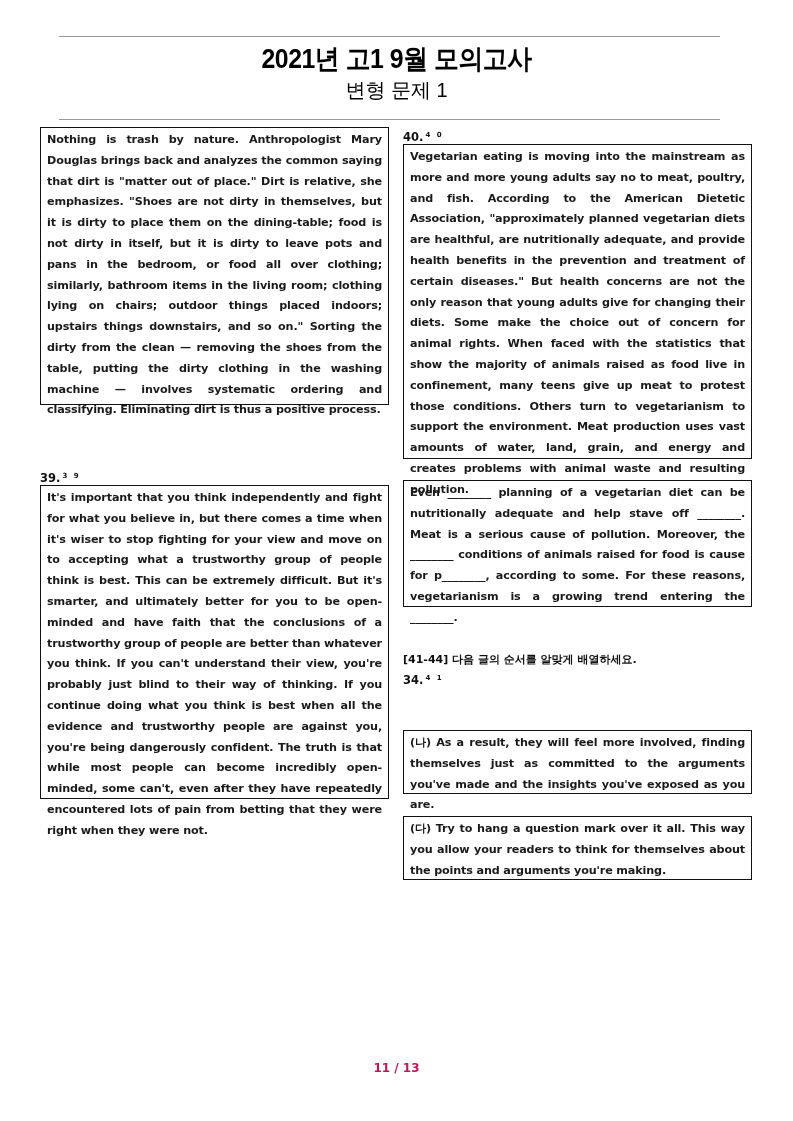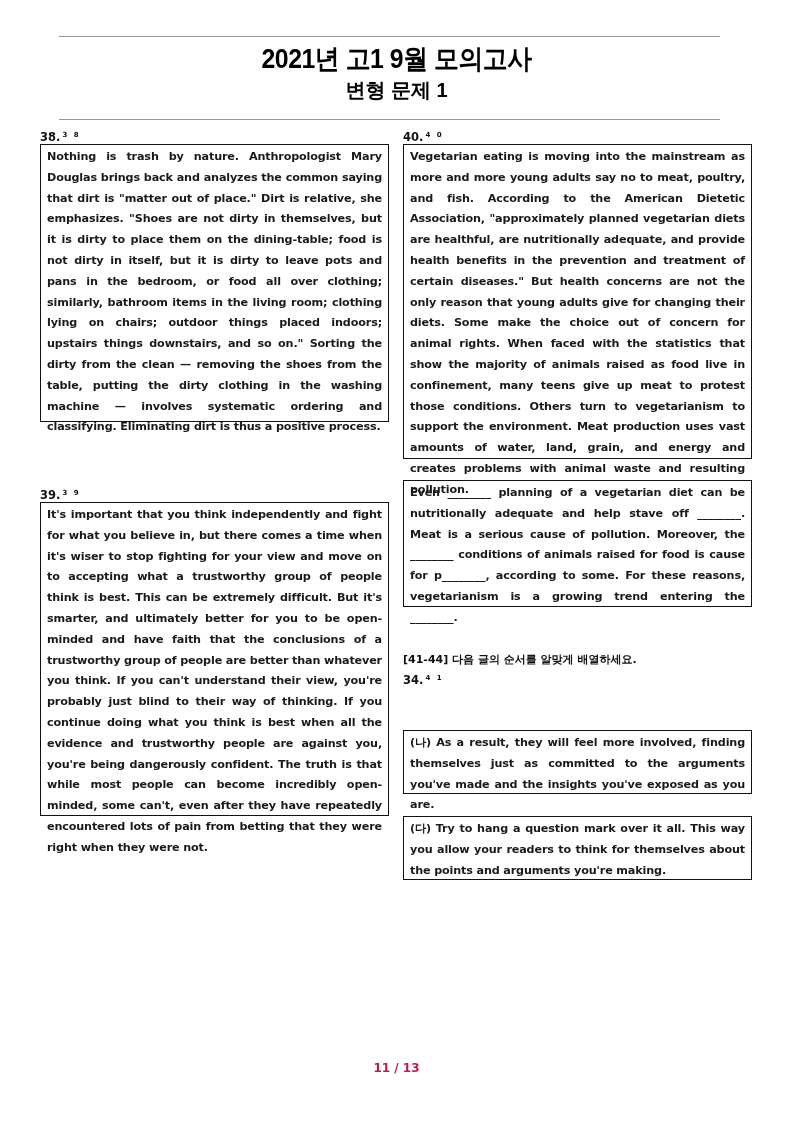--- a/index.html
+++ b/index.html
@@ -7,21 +7,21 @@
   .rule { position: absolute; left: 59px; width: 661px; height: 0; border-top: 1.5px solid #9a9a9a; }
   .rule.top { top: 36px; }
   .rule.bottom { top: 119px; }
   .title {
     position: absolute; top: 41px; left: 0; width: 793px; text-align: center;
     font-family: "Liberation Sans", sans-serif; font-weight: bold; font-size: 27px;
     letter-spacing: -0.5px; color: #000; transform: scaleX(0.92);
   }
   .subtitle {
     position: absolute; top: 77px; left: 0; width: 793px; text-align: center;
-    font-family: "Liberation Sans", sans-serif; font-weight: bold; font-size: 20px; color: #000;
+    font-family: "Liberation Sans", sans-serif; font-weight: normal; font-size: 20px; color: #000;
   }
   .col { position: absolute; top: 127px; width: 349px; }
   .col.left { left: 40px; }
   .col.right { left: 403px; }
   .qnum {
     font-family: "DejaVu Sans", sans-serif; font-weight: bold; font-size: 11.5px; height: 17px; line-height: 17px;
     padding-left: 0;
   }
   .qnum sup { font-size: 7px; font-weight: bold; vertical-align: 4px; margin-left: 2px; letter-spacing: 2px; }
   .box {
@@ -39,23 +39,20 @@
 </style>
 </head>
 <body>
 
 <div class="rule top"></div>
 <div class="title">2021년 고1 9월 모의고사</div>
 <div class="subtitle">변형 문제 1</div>
 <div class="rule bottom"></div>
 
 <div class="col left">
-  <div class="qnum">
-    <span>38.</span><sup>3 8</sup>
-  </div>
   <div class="box" style="height:271px;">Nothing is trash by nature. Anthropologist Mary Douglas brings back and analyzes the common saying that dirt is "matter out of place." Dirt is relative, she emphasizes. "Shoes are not dirty in themselves, but it is dirty to place them on the dining-table; food is not dirty in itself, but it is dirty to leave pots and pans in the bedroom, or food all over clothing; similarly, bathroom items in the living room; clothing lying on chairs; outdoor things placed indoors; upstairs things downstairs, and so on." Sorting the dirty from the clean — removing the shoes from the table, putting the dirty clothing in the washing machine — involves systematic ordering and classifying. Eliminating dirt is thus a positive process.</div>
   <div style="height:22px;"></div>
   <div style="height:41px;"></div>
   <div class="qnum">
     <span>39.</span><sup>3 9</sup>
   </div>
   <div class="box" style="height:307px;">It's important that you think independently and fight for what you believe in, but there comes a time when it's wiser to stop fighting for your view and move on to accepting what a trustworthy group of people think is best. This can be extremely difficult. But it's smarter, and ultimately better for you to be open-minded and have faith that the conclusions of a trustworthy group of people are better than whatever you think. If you can't understand their view, you're probably just blind to their way of thinking. If you continue doing what you think is best when all the evidence and trustworthy people are against you, you're being dangerously confident. The truth is that while most people can become incredibly open-minded, some can't, even after they have repeatedly encountered lots of pain from betting that they were right when they were not.</div>
   <div style="height:22px;"></div>
 </div>
 

